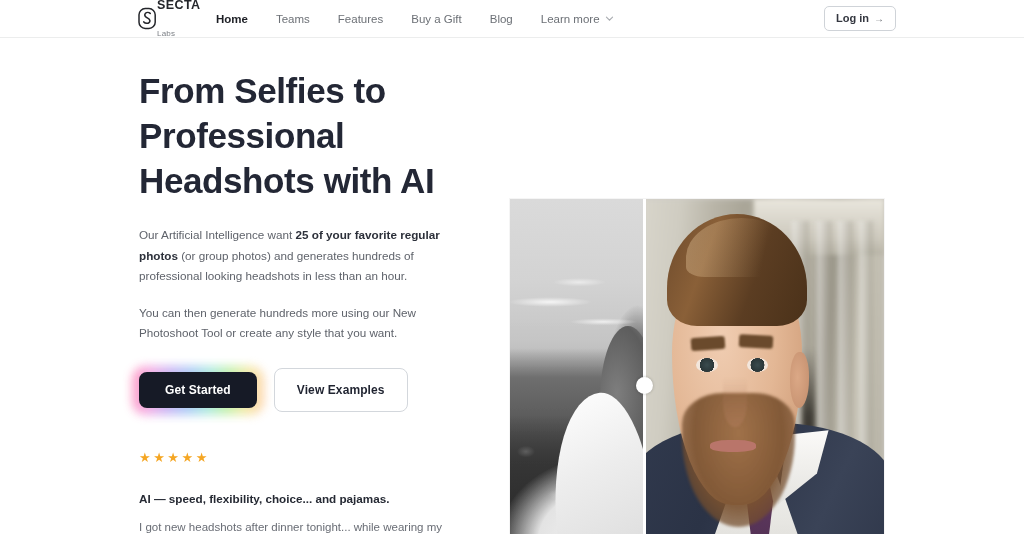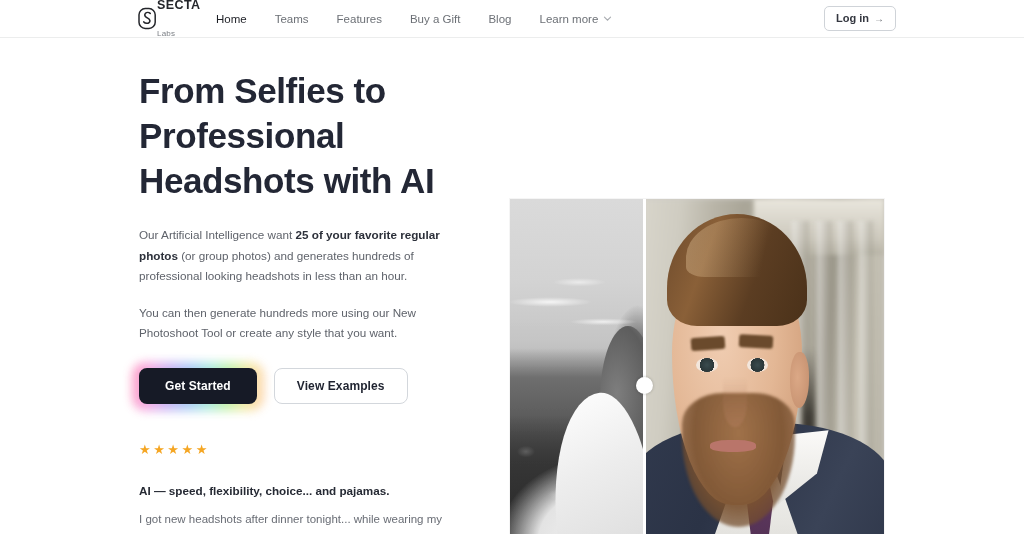--- a/index.html
+++ b/index.html
@@ -56,21 +56,21 @@
     font-size: 11.5px;
     color: #6c7076;
     padding: 4px 14px;
     cursor: pointer;
     white-space: nowrap;
     display: flex;
     align-items: center;
     gap: 5px;
   }
   .nav-item:first-child { padding-left: 0; }
-  .nav-item.active { color: #1d1f25; font-weight: normal; }
+  .nav-item.active { color: #1d1f25; font-weight: bold; }
   .chev { width: 9px; height: 9px; display: block; opacity: .75; }
 
   .login-btn {
     position: absolute;
     right: 128px;
     display: flex;
     align-items: center;
     gap: 5px;
     border: 1px solid #cfd3d8;
     border-radius: 5px;
@@ -150,21 +150,21 @@
     font-family: inherit;
     cursor: pointer;
     letter-spacing: .1px;
   }
   .btn-secondary {
     background: #ffffff;
     color: #1f2330;
     border: 1px solid #d3d7dc;
     border-radius: 8px;
     padding: 0 22px;
-    height: 36px;
+    height: 44px;
     font-size: 12px;
     font-weight: bold;
     font-family: inherit;
     cursor: pointer;
     letter-spacing: .1px;
   }
 
   .stars {
     margin-top: 39px;
     display: flex;

